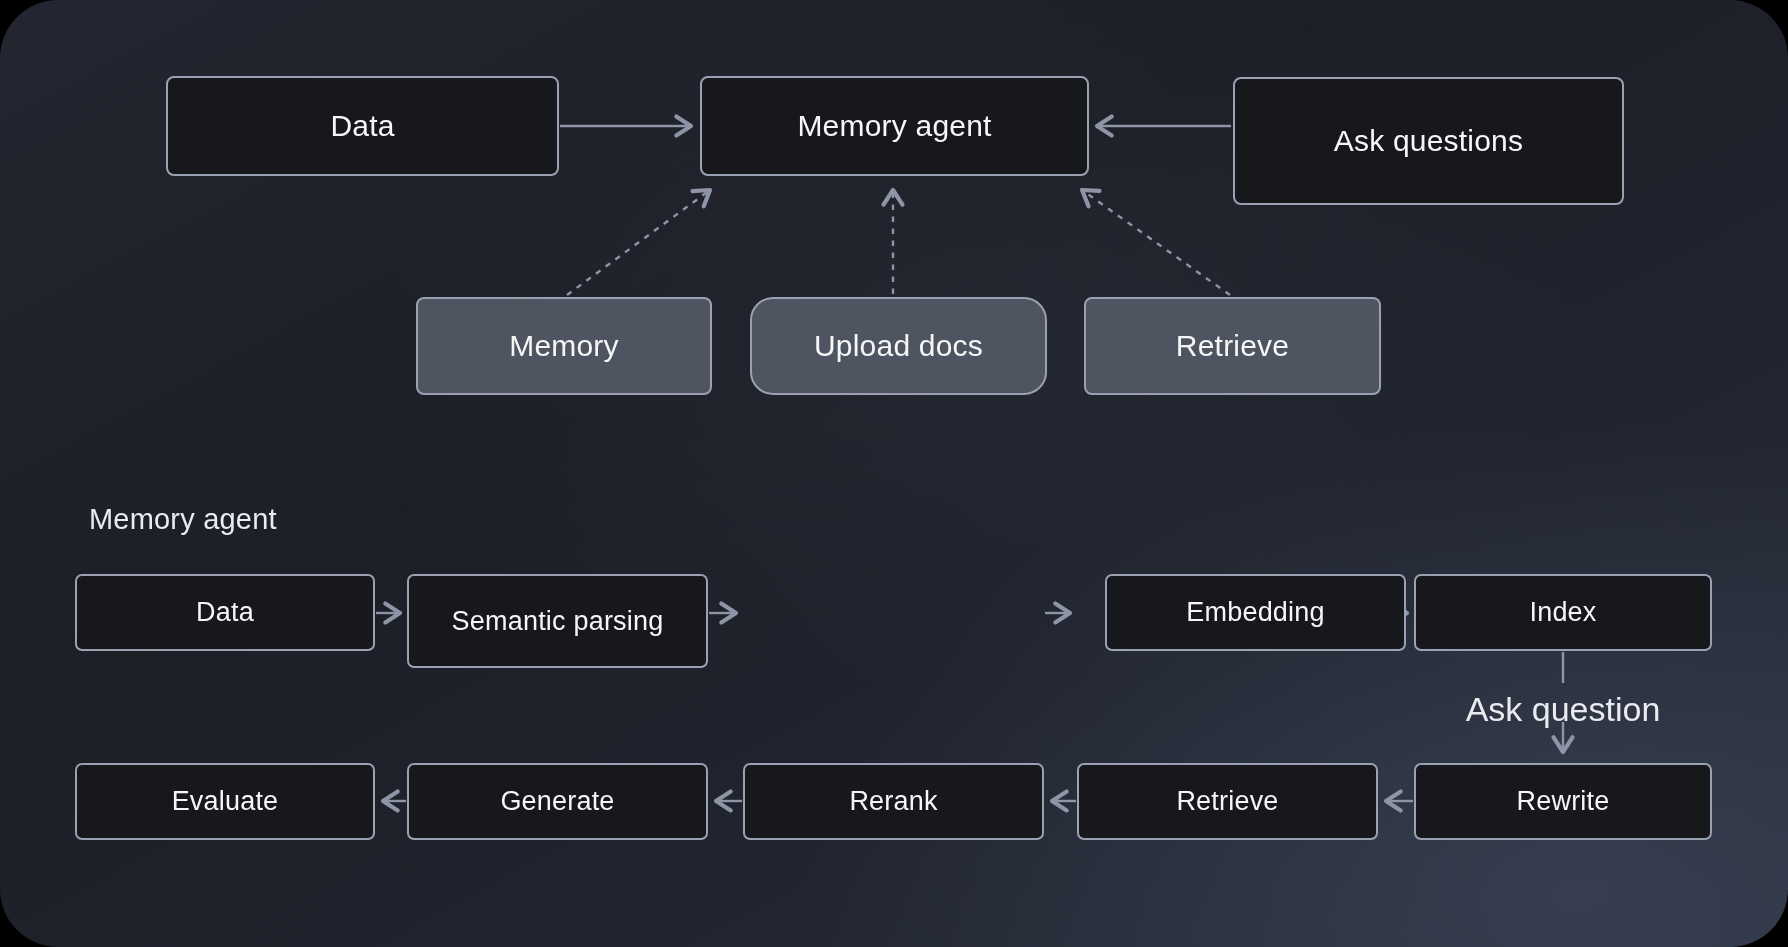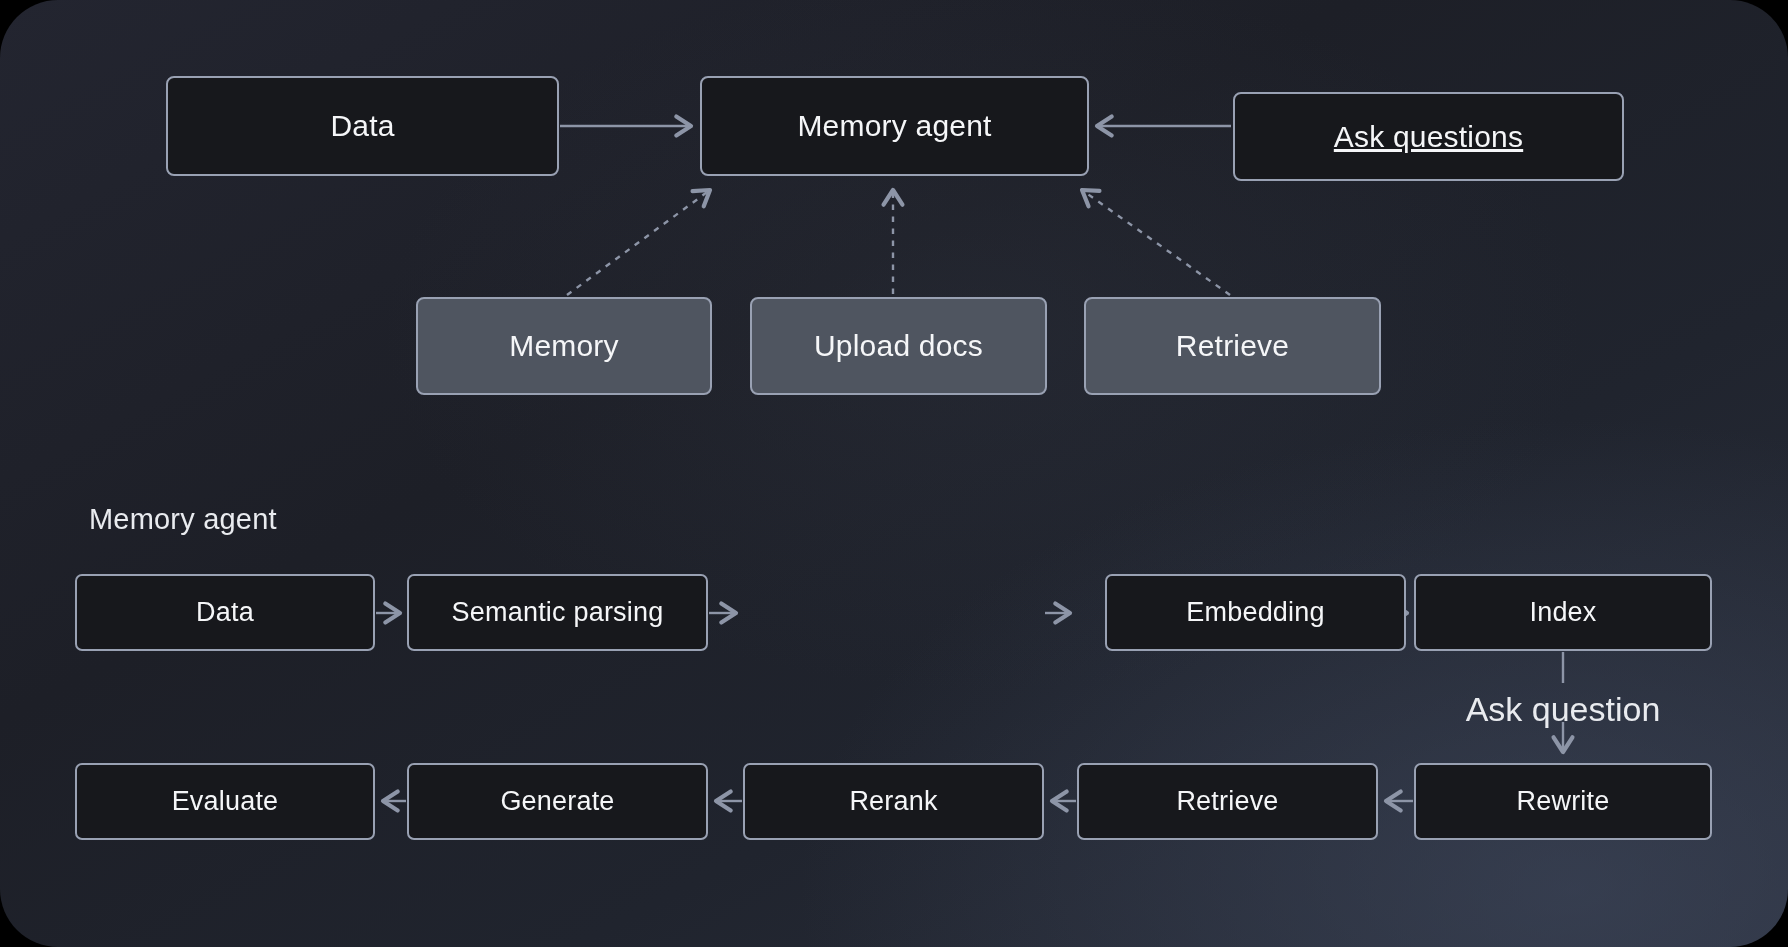--- a/index.html
+++ b/index.html
@@ -100,30 +100,30 @@
     <path class="arrow-line" d="M1563,722 L1563,752" marker-end="url(#head)"></path>
 
     <path class="arrow-line" d="M1413,801 L1386,801" marker-end="url(#head)"></path>
     <path class="arrow-line" d="M1076,801 L1052,801" marker-end="url(#head)"></path>
     <path class="arrow-line" d="M742,801 L716,801" marker-end="url(#head)"></path>
     <path class="arrow-line" d="M406,801 L383,801" marker-end="url(#head)"></path>
   </svg>
 
   <div class="node dark" style="left:166px; top:76px; width:393px; height:100px;">Data</div>
   <div class="node dark" style="left:700px; top:76px; width:389px; height:100px;">Memory agent</div>
-  <div class="node dark" style="left:1233px; top:92px; width:391px; height:89px;text-decoration:underline;">Ask questions</div>
+  <div class="node dark" style="left:1233px; top:77px; width:391px; height:128px;">Ask questions</div>
 
   <div class="node gray" style="left:416px; top:297px; width:296px; height:98px;">Memory</div>
-  <div class="node gray" style="left:750px; top:297px; width:297px; height:98px;">Upload docs</div>
+  <div class="node gray" style="left:750px; top:297px; width:297px; height:98px;border-radius:23px;">Upload docs</div>
   <div class="node gray" style="left:1084px; top:297px; width:297px; height:98px;">Retrieve</div>
 
   <div class="section-label" style="left:89px; top:503px;">Memory agent</div>
 
   <div class="node dark small" style="left:75px; top:574px; width:300px; height:77px;">Data</div>
-  <div class="node dark small" style="left:407px; top:574px; width:301px; height:77px;">Semantic parsing</div>
+  <div class="node dark small" style="left:407px; top:574px; width:301px; height:94px;">Semantic parsing</div>
   <div class="node dark small" style="left:1077px; top:574px; width:301px; height:77px;margin-left:28px;">Embedding</div>
   <div class="node dark small" style="left:1414px; top:574px; width:298px; height:77px;">Index</div>
 
   <div class="edge-label" style="left:1463px; top:690px; width:200px;">Ask question</div>
 
   <div class="node dark small" style="left:75px; top:763px; width:300px; height:77px;">Evaluate</div>
   <div class="node dark small" style="left:743px; top:763px; width:301px; height:77px;">Rerank</div>
   <div class="node dark small" style="left:407px; top:763px; width:301px; height:77px;">Generate</div>
   <div class="node dark small" style="left:1077px; top:763px; width:301px; height:77px;">Retrieve</div>
   <div class="node dark small" style="left:1414px; top:763px; width:298px; height:77px;">Rewrite</div>

